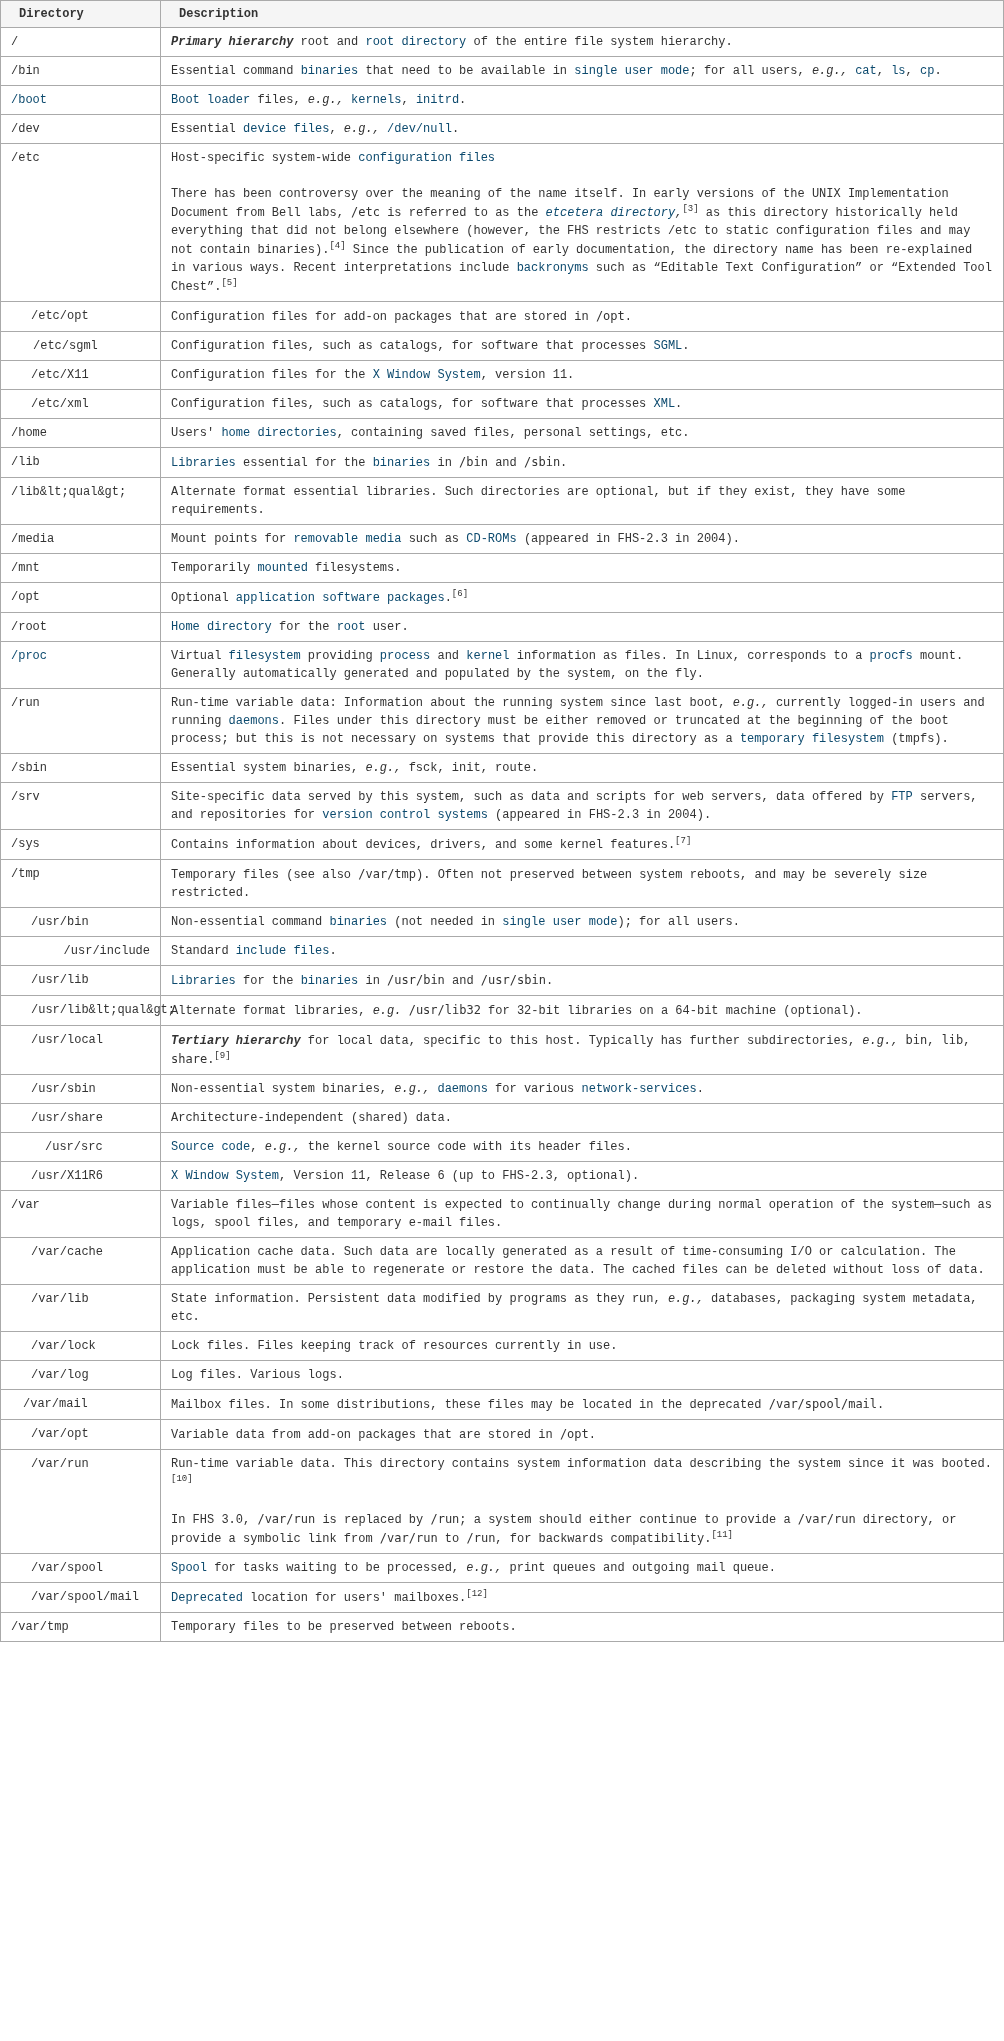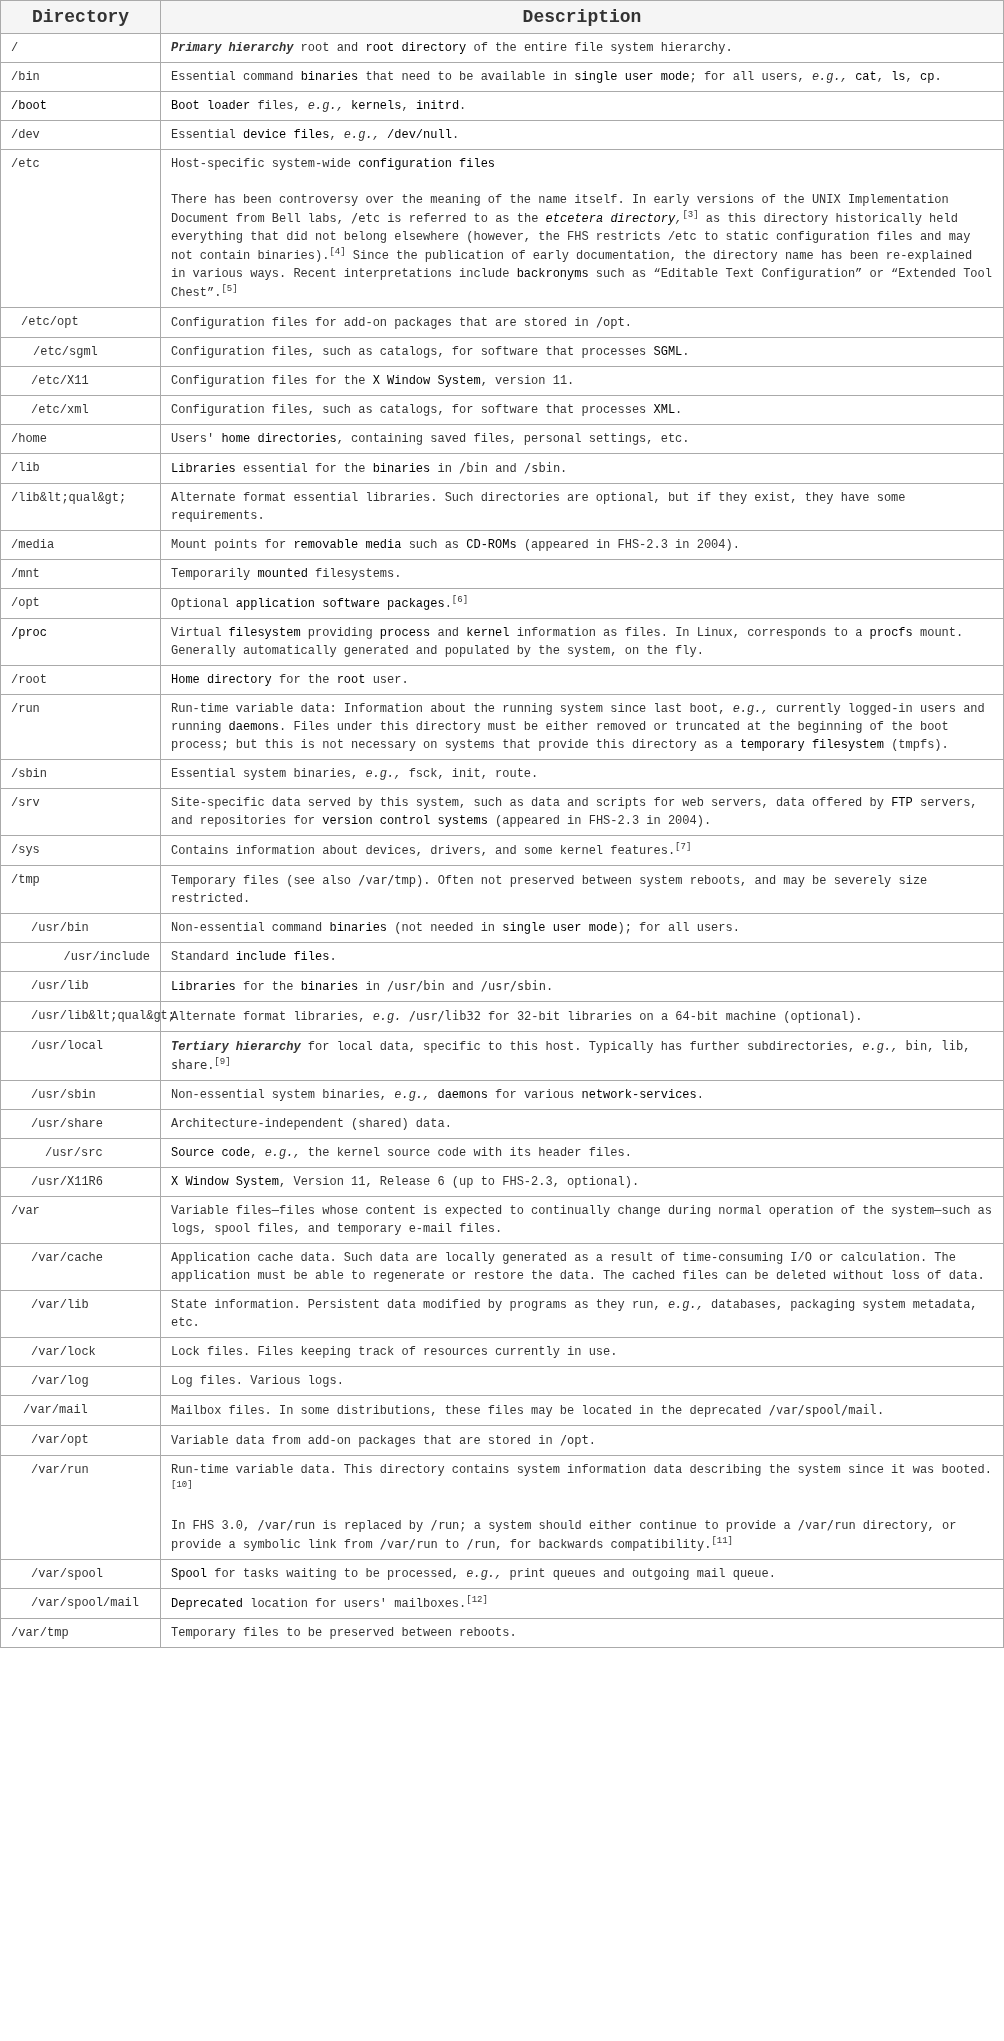--- a/index.html
+++ b/index.html
@@ -10,34 +10,34 @@
       color: #333;
     }
     table {
       width: 100%;
       border-collapse: collapse;
       table-layout: fixed;
     }
     th {
       background: #f5f5f5;
       border: 1px solid #aaa;
-      padding: 6px 10px;
-      text-align: center;
+      padding: 6px 18px;
+      text-align: left;
       font-weight: bold;
-      font-size: 18px;
+      font-size: 12px;
     }
     td {
       border: 1px solid #aaa;
       padding: 5px 10px;
       vertical-align: top;
       line-height: 1.5;
     }
     col.dir { width: 160px; }
     col.desc { width: auto; }
-    .link { color: #000000; text-decoration: none; text-align: right; }
+    .link { color: #0c4a6e; text-decoration: none; text-align: right; }
     .italic { font-style: italic; }
     .bold { font-weight: bold; }
     .sup { font-size: 9px; vertical-align: super; }
   </style>
 </head>
 <body>
 
 <table>
   <colgroup>
     <col class="dir">
@@ -64,21 +64,21 @@
       </tr>
       <tr>
         <td>/dev</td>
         <td>Essential <a class="link">device files</a>, <span class="italic">e.g.,</span> <a class="link">/dev/null</a>.</td>
       </tr>
       <tr>
         <td>/etc</td>
         <td>Host-specific system-wide <a class="link">configuration files</a><br><br>There has been controversy over the meaning of the name itself. In early versions of the UNIX Implementation Document from Bell labs, <code>/etc</code> is referred to as the <span class="italic"><a class="link">etcetera directory</a>,</span><span class="sup">[3]</span> as this directory historically held everything that did not belong elsewhere (however, the FHS restricts /etc to static configuration files and may not contain binaries).<span class="sup">[4]</span> Since the publication of early documentation, the directory name has been re-explained in various ways. Recent interpretations include <a class="link">backronyms</a> such as “Editable Text Configuration” or “Extended Tool Chest”.<span class="sup">[5]</span></td>
       </tr>
       <tr>
-        <td style="padding-left: 20px;">/etc/opt</td>
+        <td style="padding-left: 30px;">/etc/opt</td>
         <td>Configuration files for add-on packages that are stored in <code>/opt</code>.</td>
       </tr>
       <tr>
         <td style="padding-left: 32px;">/etc/sgml</td>
         <td>Configuration files, such as catalogs, for software that processes <a class="link">SGML</a>.</td>
       </tr>
       <tr>
         <td style="padding-left: 30px;">/etc/X11</td>
         <td>Configuration files for the <a class="link">X Window System</a>, version 11.</td>
       </tr>
@@ -104,26 +104,26 @@
       </tr>
       <tr>
         <td>/mnt</td>
         <td>Temporarily <a class="link">mounted</a> filesystems.</td>
       </tr>
       <tr>
         <td>/opt</td>
         <td>Optional <a class="link">application software packages</a>.<span class="sup">[6]</span></td>
       </tr>
       <tr>
+        <td>/root</td>
+        <td><a class="link">Home directory</a> for the <a class="link">root</a> user.</td>
+      </tr>
+      <tr>
         <td><a class="link">/proc</a></td>
         <td>Virtual <a class="link">filesystem</a> providing <a class="link">process</a> and <a class="link">kernel</a> information as files. In Linux, corresponds to a <a class="link">procfs</a> mount. Generally automatically generated and populated by the system, on the fly.</td>
-      </tr>
-      <tr>
-        <td>/root</td>
-        <td><a class="link">Home directory</a> for the <a class="link">root</a> user.</td>
       </tr>
       <tr>
         <td>/run</td>
         <td>Run-time variable data: Information about the running system since last boot, <span class="italic">e.g.,</span> currently logged-in users and running <a class="link">daemons</a>. Files under this directory must be either removed or truncated at the beginning of the boot process; but this is not necessary on systems that provide this directory as a <a class="link">temporary filesystem</a> (tmpfs).</td>
       </tr>
       <tr>
         <td>/sbin</td>
         <td>Essential system binaries, <span class="italic">e.g.,</span> fsck, init, route.</td>
       </tr>
       <tr>

